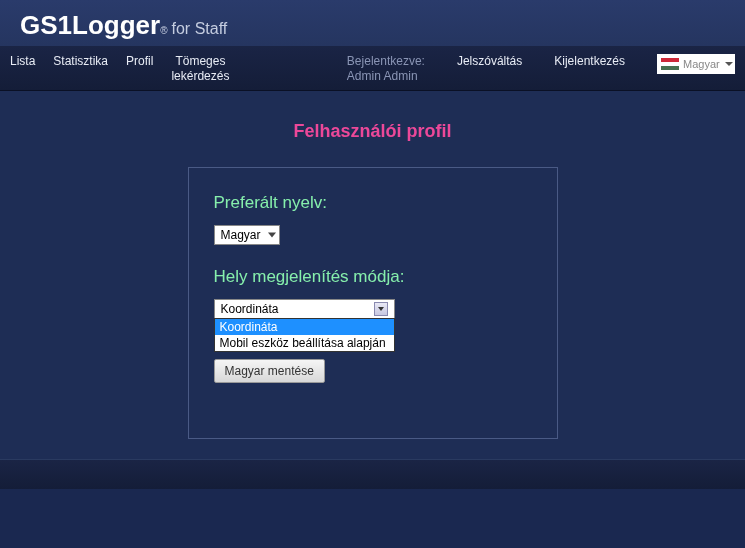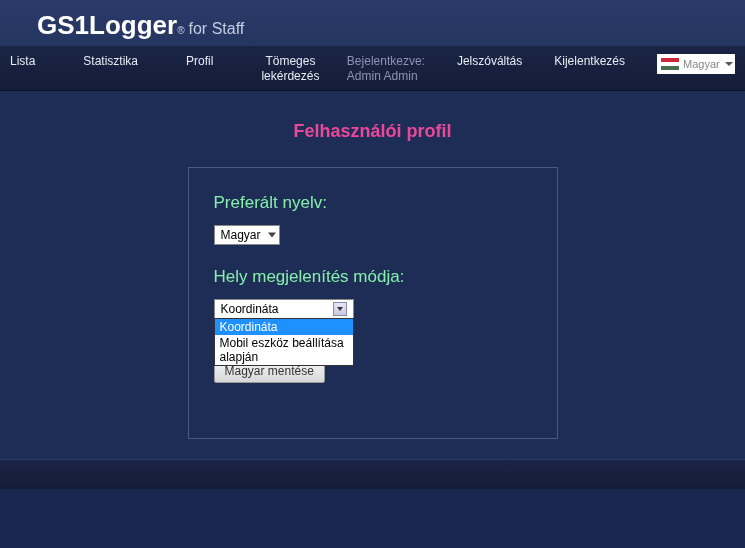--- a/index.html
+++ b/index.html
@@ -1,38 +1,38 @@
 <!DOCTYPE html>
 <html><head>
 <meta charset="utf-8">
 <style>
 *{box-sizing:border-box;margin:0;padding:0}
 body{font-family:Arial,sans-serif;background:#1a2850;width:745px;height:548px;overflow:hidden}
-.header{background:linear-gradient(#2a3b6b,#253560);padding:10px 37px 5px}
+.header{background:linear-gradient(#2a3b6b,#253560);padding:10px 20px 5px}
 .logo-wrap{display:flex;align-items:baseline}
 .logo-main{color:#fff;font-size:26px;font-weight:bold;letter-spacing:0px}
 .logo-sub{color:#c5cde0;font-size:16px;margin-left:4px}
 .logo-reg{color:#c5cde0;font-size:10px;vertical-align:super}
 .copyright{color:#aab5d0;font-size:9px;margin-left:78px;margin-top:-2px}
 .navbar{background:linear-gradient(#1a2445,#141d38);display:flex;align-items:flex-start;padding:8px 10px 6px;font-size:12px;color:#d5dbe8;border-bottom:1px solid #0a1025}
-.nav-left{display:flex;gap:48px}
+.nav-left{display:flex;gap:18px}
 .nav-item{cursor:pointer;color:#e8ecf5;white-space:pre-line;text-align:center;line-height:15px}
 .nav-right{margin-left:auto;display:flex;gap:32px;align-items:flex-start}
 .login-info{color:#8a95b5;text-align:left;line-height:15px;white-space:pre-line}
 .lang-select{background:#fff;padding:2px 4px;display:flex;align-items:center;gap:4px;height:20px;width:78px;position:relative}
 .flag{width:18px;height:12px;display:inline-block;background:linear-gradient(#ce2939 33%,#fff 33% 66%,#477050 66%)}
 .lang-text{color:#888;font-size:11px}
 .lang-arrow{position:absolute;right:2px;top:50%;transform:translateY(-50%);width:0;height:0;border-left:4px solid transparent;border-right:4px solid transparent;border-top:4px solid #555}
 .content{background:#1e2d55;padding:15px 15px 20px}
 .page-title{color:#ec4899;font-size:18px;font-weight:bold;text-align:center;margin:15px 0 25px}
 .profile-box{border:1px solid #4a5a85;width:370px;margin:0 auto;padding:25px 25px 55px}
 .field-label{color:#86efac;font-size:17px;font-weight:normal;margin-bottom:12px}
 .select1{background:#fff;color:#000;font-size:12px;padding:2px 18px 2px 6px;border:1px solid #888;display:inline-block;position:relative;margin-bottom:22px}
 .select1 .arr{position:absolute;right:3px;top:50%;transform:translateY(-50%);width:0;height:0;border-left:4px solid transparent;border-right:4px solid transparent;border-top:5px solid #444}
-.select2{background:#fff;color:#000;font-size:12px;padding:2px 6px;border:1px solid #888;width:140px;display:flex;justify-content:space-between;align-items:center;position:relative}
+.select2{background:#fff;color:#000;font-size:12px;padding:2px 6px;border:1px solid #888;width:181px;display:flex;justify-content:space-between;align-items:center;position:relative}
 .select2-btn{width:14px;height:14px;background:linear-gradient(#e8e8f5,#c8c8e0);border:1px solid #8a8ab0;display:flex;align-items:center;justify-content:center}
 .select2-btn::after{content:"";width:0;height:0;border-left:3px solid transparent;border-right:3px solid transparent;border-top:4px solid #333}
 .dropdown{position:absolute;top:100%;left:-1px;width:calc(100% + 2px);background:#fff;border:1px solid #333;z-index:10}
 .dd-opt{padding:1px 5px;font-size:12px;color:#000}
 .dd-opt.sel{background:#1e90ff;color:#fff}
 .save-btn{background:linear-gradient(#f5f5f5,#d8d8d8);border:1px solid #999;padding:4px 10px;font-size:12px;color:#333;cursor:pointer;margin-top:40px;border-radius:2px}
 .footer{background:linear-gradient(#1a2445,#141d38);height:30px;border-top:1px solid #2a3a60}
 </style>
 </head>
 <body>

